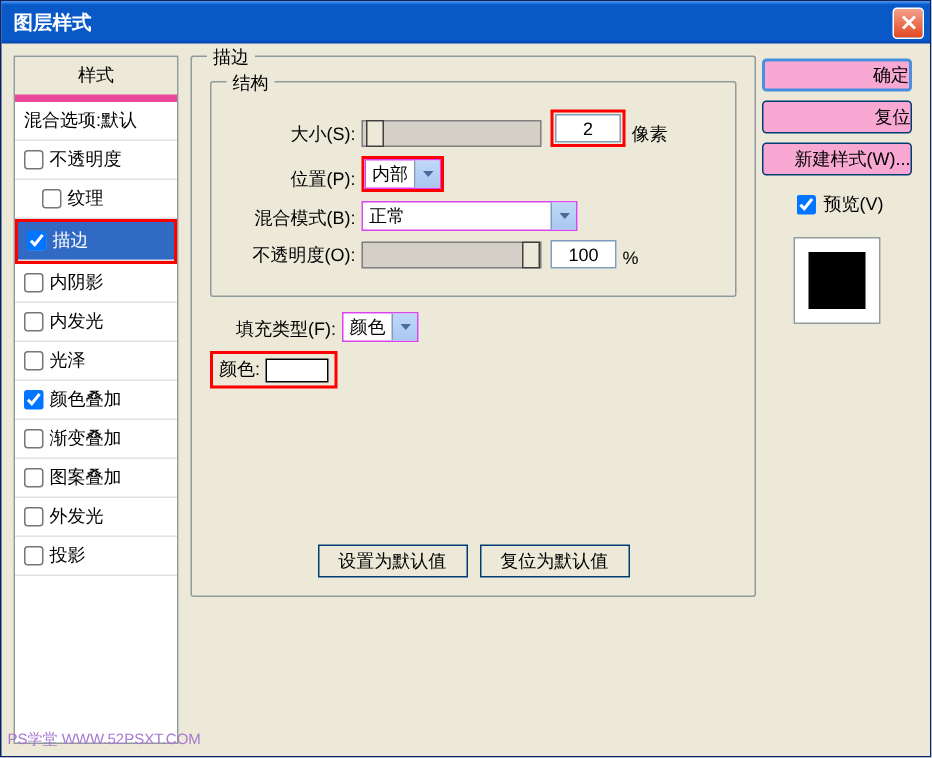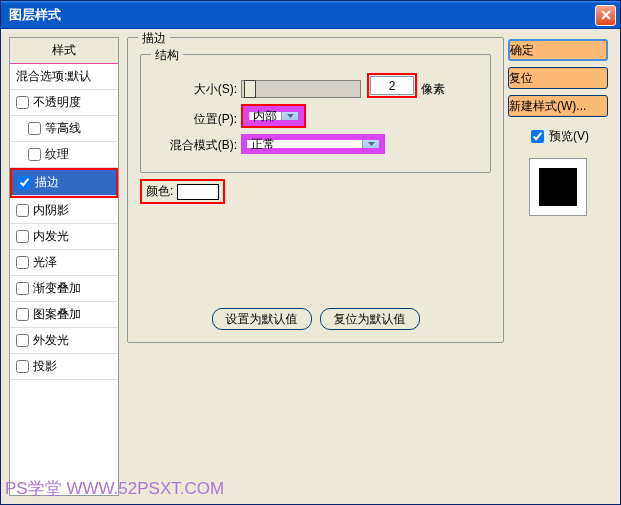--- a/index.html
+++ b/index.html
@@ -3,49 +3,49 @@
 <meta charset="utf-8">
 <style>
 * { box-sizing: border-box; font-family: "Microsoft YaHei", SimSun, sans-serif; font-size: 12px; }
 body { margin: 0; background: #fff; }
 .window { width: 621px; height: 505px; background: #ece9d8; border: 1px solid #0a246a; }
 .titlebar { height: 28px; background: linear-gradient(to bottom, #3a94ff 0%, #0858c8 8%, #0858c8 92%, #0442a8 100%); display: flex; align-items: center; padding: 0 4px 0 8px; }
 .titlebar-text { color: #fff; font-weight: bold; font-size: 13px; flex: 1; }
 .close-btn { width: 21px; height: 21px; background: linear-gradient(to bottom, #f5a08c, #e24820); border: 1px solid #fff; border-radius: 3px; color: #fff; display: flex; align-items: center; justify-content: center; font-weight: bold; cursor: pointer; }
 .body { display: flex; padding: 8px; height: calc(100% - 28px); position: relative; }
 .left-panel { width: 110px; border: 1px solid #919b9c; background: #fff; margin-right: 8px; }
-.panel-header { background: #ece9d8; border-bottom: 1px solid #ec4899; padding: 4px 6px; text-align: center; }
+.panel-header { background: #ece9d8; border-bottom: 5px solid #ec4899; padding: 4px 6px; text-align: center; }
 .style-item { padding: 4px 6px; display: flex; align-items: center; cursor: pointer; border-bottom: 1px solid #e0e0e0; }
 .style-item.indent { padding-left: 18px; }
 .style-item.sel { background: #316ac5; color: #fff; }
 .style-item input[type=checkbox] { margin: 0 4px 0 0; }
 .hl-red { border: 2px solid #ff0000; }
 .mid-panel { flex: 1; position: relative; }
 .fieldset { border: 1px solid #919b9c; border-radius: 2px; margin: 0 0 6px 0; padding: 12px 12px 12px 12px; position: relative; }
 .fieldset-title { position: absolute; top: -8px; left: 10px; background: #ece9d8; padding: 0 4px; }
 .row { display: flex; align-items: flex-end; margin: 6px 0; }
 .row-label { width: 88px; text-align: right; padding-right: 4px; }
 .slider { width: 120px; height: 18px; background: #d4d0c8; border: 1px solid #808080; position: relative; margin-right: 6px; }
 .slider-thumb { position: absolute; top: -1px; width: 12px; height: 18px; background: #ece9d8; border: 1px solid #404040; }
 .num-input { width: 44px; height: 19px; border: 1px solid #7f9db9; text-align: center; background: #fff; }
 .unit { margin-left: 4px; }
-.combo { position: relative; display: inline-flex; align-items: center; height: 20px; border: 6px solid #d946ef; background: #fff; }
+.combo { position: relative; display: inline-flex; align-items: center; height: 20px; border: 1px solid #d946ef; background: #fff; }
 .combo-text { padding: 0 4px; min-width: 26px; }
 .combo-arrow { width: 17px; height: 100%; background: linear-gradient(to bottom,#c0d8f8,#a8c8f0); display: flex; align-items: center; justify-content: center; border-left: 1px solid #7f9db9; }
 .combo-arrow svg { width: 7px; height: 4px; }
 .right-panel { width: 108px; display: flex; flex-direction: column; align-items: center; gap: 6px; padding-top: 2px; }
-.btn { width: 100px; height: 22px; background: #fdba74; border: 1px solid #003c74; border-radius: 3px; cursor: pointer; display: flex; align-items: center; justify-content: flex-start; }
+.btn { width: 100px; height: 22px; background: #f9a8d4; border: 1px solid #003c74; border-radius: 3px; cursor: pointer; display: flex; align-items: center; justify-content: flex-end; }
 .btn.focus { border: 2px solid #4a8ee0; }
 .preview-chk { display: flex; align-items: center; gap: 2px; margin-top: 4px; }
 .preview-box { width: 58px; height: 58px; background: #fff; border: 1px solid #919b9c; display: flex; align-items: center; justify-content: center; margin-top: 6px; }
 .swatch { width: 38px; height: 38px; background: #000; }
 .color-swatch { width: 42px; height: 16px; border: 1px solid #000; background: #fff; }
 .btn-row { display: flex; gap: 8px; justify-content: center; margin-top: 8px; }
-.btn-sm { width: 100px; height: 22px; background: #ece9d8; border: 1px solid #003c74; border-radius: 10px; cursor: pointer; display: flex; align-items: center; justify-content: center; }
-.watermark { position: absolute; bottom: 4px; left: 4px; color: #a878d0; font-size: 17px; margin-top: 12px; }
+.btn-sm { width: 100px; height: 22px; background: #ece9d8; border: 1px solid #003c74; border-radius: 0; cursor: pointer; display: flex; align-items: center; justify-content: center; }
+.watermark { position: absolute; bottom: 4px; left: 4px; color: #a878d0; font-size: 10px; margin-top: 12px; }
 </style>
 </head>
 <body>
 
 <div class="window">
   <div class="titlebar">
     <span class="titlebar-text">图层样式</span>
     <div class="close-btn">
       <svg width="10" height="10" viewBox="0 0 10 10">
           <path d="M1 1 L9 9 M9 1 L1 9" stroke="#fff" stroke-width="2"></path>
@@ -59,43 +59,43 @@
       <div class="style-item">
         <span>混合选项:默认</span>
       </div>
       <div id="style-items">
           <div class="style-item">
             <input type="checkbox" style="">
             <span>不透明度</span>
           </div>
           <div class="style-item indent">
             <input type="checkbox" style="">
-            <span>等高线</span>
-          </div>
-          <div class="style-item indent">
-            <input type="checkbox" style="">
             <span>纹理</span>
           </div>
           <div class="hl-red">
             <div class="style-item sel">
               <input type="checkbox" checked="" style="">
               <span>描边</span>
             </div>
           </div>
           <div class="style-item">
             <input type="checkbox" style="">
             <span>内阴影</span>
           </div>
           <div class="style-item">
             <input type="checkbox" style="">
             <span>内发光</span>
           </div>
           <div class="style-item">
             <input type="checkbox" style="">
             <span>光泽</span>
+          </div>
+          <div class="style-item">
+            <input type="checkbox" checked="" style="">
+            <span>颜色叠加</span>
           </div>
           <div class="style-item">
             <input type="checkbox" style="">
             <span>渐变叠加</span>
           </div>
           <div class="style-item">
             <input type="checkbox" style="">
             <span>图案叠加</span>
           </div>
           <div class="style-item">
@@ -146,22 +146,41 @@
             <div class="combo" style="width:144px">
               <span class="combo-text" style="flex:1">正常</span>
               <span class="combo-arrow">
                   <svg viewBox="0 0 7 4">
                     <path d="M0 0 L3.5 4 L7 0 Z" fill="#4a6a9a"></path>
                   </svg>
                 </span>
             </div>
           </div>
 
-        </div>
-
+          <div class="row">
+            <span class="row-label">不透明度(O):</span>
+            <div class="slider">
+                <div class="slider-thumb" style="right:0"></div>
+              </div>
+            <input class="num-input" value="100" style="">
+            <span class="unit">%</span>
+          </div>
+        </div>
+
+        <div class="row" style="margin-top:10px">
+          <span class="row-label">填充类型(F):</span>
+          <div class="combo">
+            <span class="combo-text">颜色</span>
+            <span class="combo-arrow">
+                <svg viewBox="0 0 7 4">
+                  <path d="M0 0 L3.5 4 L7 0 Z" fill="#4a6a9a"></path>
+                </svg>
+              </span>
+          </div>
+        </div>
 
         <div class="row">
           <span class="hl-red" style="display:inline-flex;align-items:center;padding:2px 4px">
             <span>颜色:</span>
             <span class="color-swatch" style="margin-left:4px"></span>
           </span>
         </div>
 
         <div style="height:90px"></div>
 

